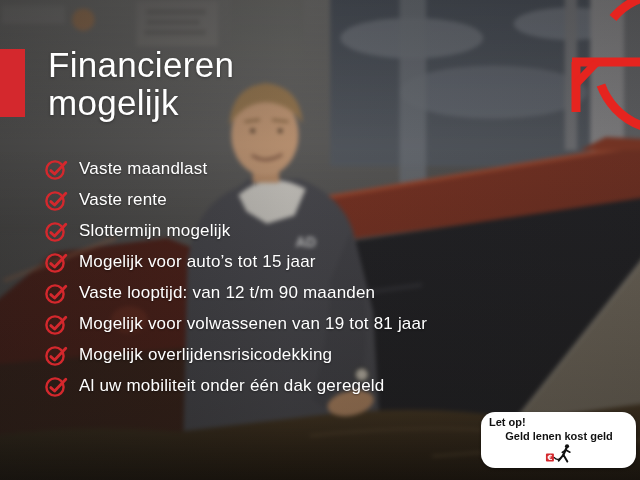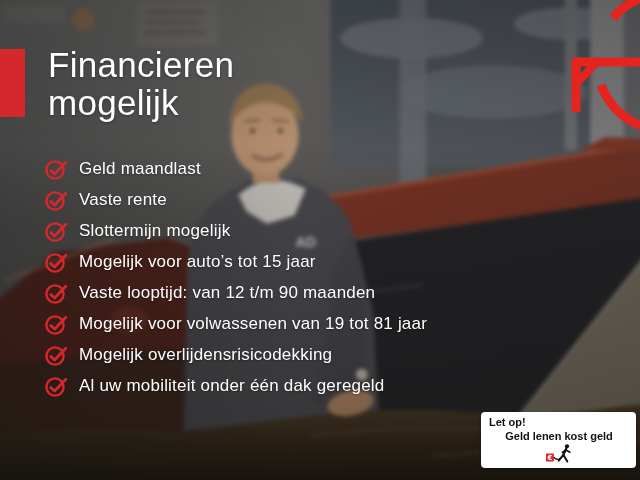--- a/index.html
+++ b/index.html
@@ -25,21 +25,21 @@
 
   .checklist{position:absolute;left:44px;top:157px;margin:0;padding:0;list-style:none;}
   .checklist li{display:flex;align-items:center;height:24px;margin-bottom:7px;}
   .check-icon{width:26px;height:26px;flex:0 0 26px;margin-right:9px;}
   .check-label{color:#fff;font-size:17px;font-weight:500;letter-spacing:.2px;
       text-shadow:0 1px 2px rgba(0,0,0,.40);white-space:nowrap;}
 
   .brand-logo{position:absolute;right:0;top:0;width:75px;height:130px;}
 
   .credit-badge{position:absolute;right:4px;bottom:12px;width:140px;
-      background:#ffffff;border-radius:4px;padding:4px 7px 4px 8px;
+      background:#ffffff;border-radius:14px;padding:4px 7px 4px 8px;
       box-shadow:0 1px 3px rgba(0,0,0,.45);}
   .credit-badge .b-line1{display:block;color:#111;font-size:11px;font-weight:700;line-height:13px;}
   .credit-badge .b-row2{display:flex;align-items:center;flex-direction:column;}
   .credit-badge .b-line2{color:#111;font-size:11px;font-weight:700;line-height:14px;white-space:nowrap;}
   .walker-icon{width:30px;height:21px;margin-left:2px;flex:0 0 auto;}
 </style>
 </head>
 <body>
 
 <div class="stage">
@@ -131,21 +131,21 @@
     <span>Financieren</span>
     <span>mogelijk</span>
   </h1>
 
   <ul class="checklist">
     <li>
       <svg class="check-icon" viewBox="0 0 26 26">
           <circle cx="11" cy="14" r="8.6" fill="none" stroke="#d4282d" stroke-width="2.4"></circle>
           <path d="M6.8 14.6 L10.6 18 L21.8 6.2" fill="none" stroke="#d4282d" stroke-width="2.8" stroke-linecap="round" stroke-linejoin="round"></path>
         </svg>
-      <span class="check-label">Geld maandlast</span>
+      <span class="check-label">Vaste maandlast</span>
     </li>
     <li>
       <svg class="check-icon" viewBox="0 0 26 26">
           <circle cx="11" cy="14" r="8.6" fill="none" stroke="#d4282d" stroke-width="2.4"></circle>
           <path d="M6.8 14.6 L10.6 18 L21.8 6.2" fill="none" stroke="#d4282d" stroke-width="2.8" stroke-linecap="round" stroke-linejoin="round"></path>
         </svg>
       <span class="check-label">Vaste rente</span>
     </li>
     <li>
       <svg class="check-icon" viewBox="0 0 26 26">

